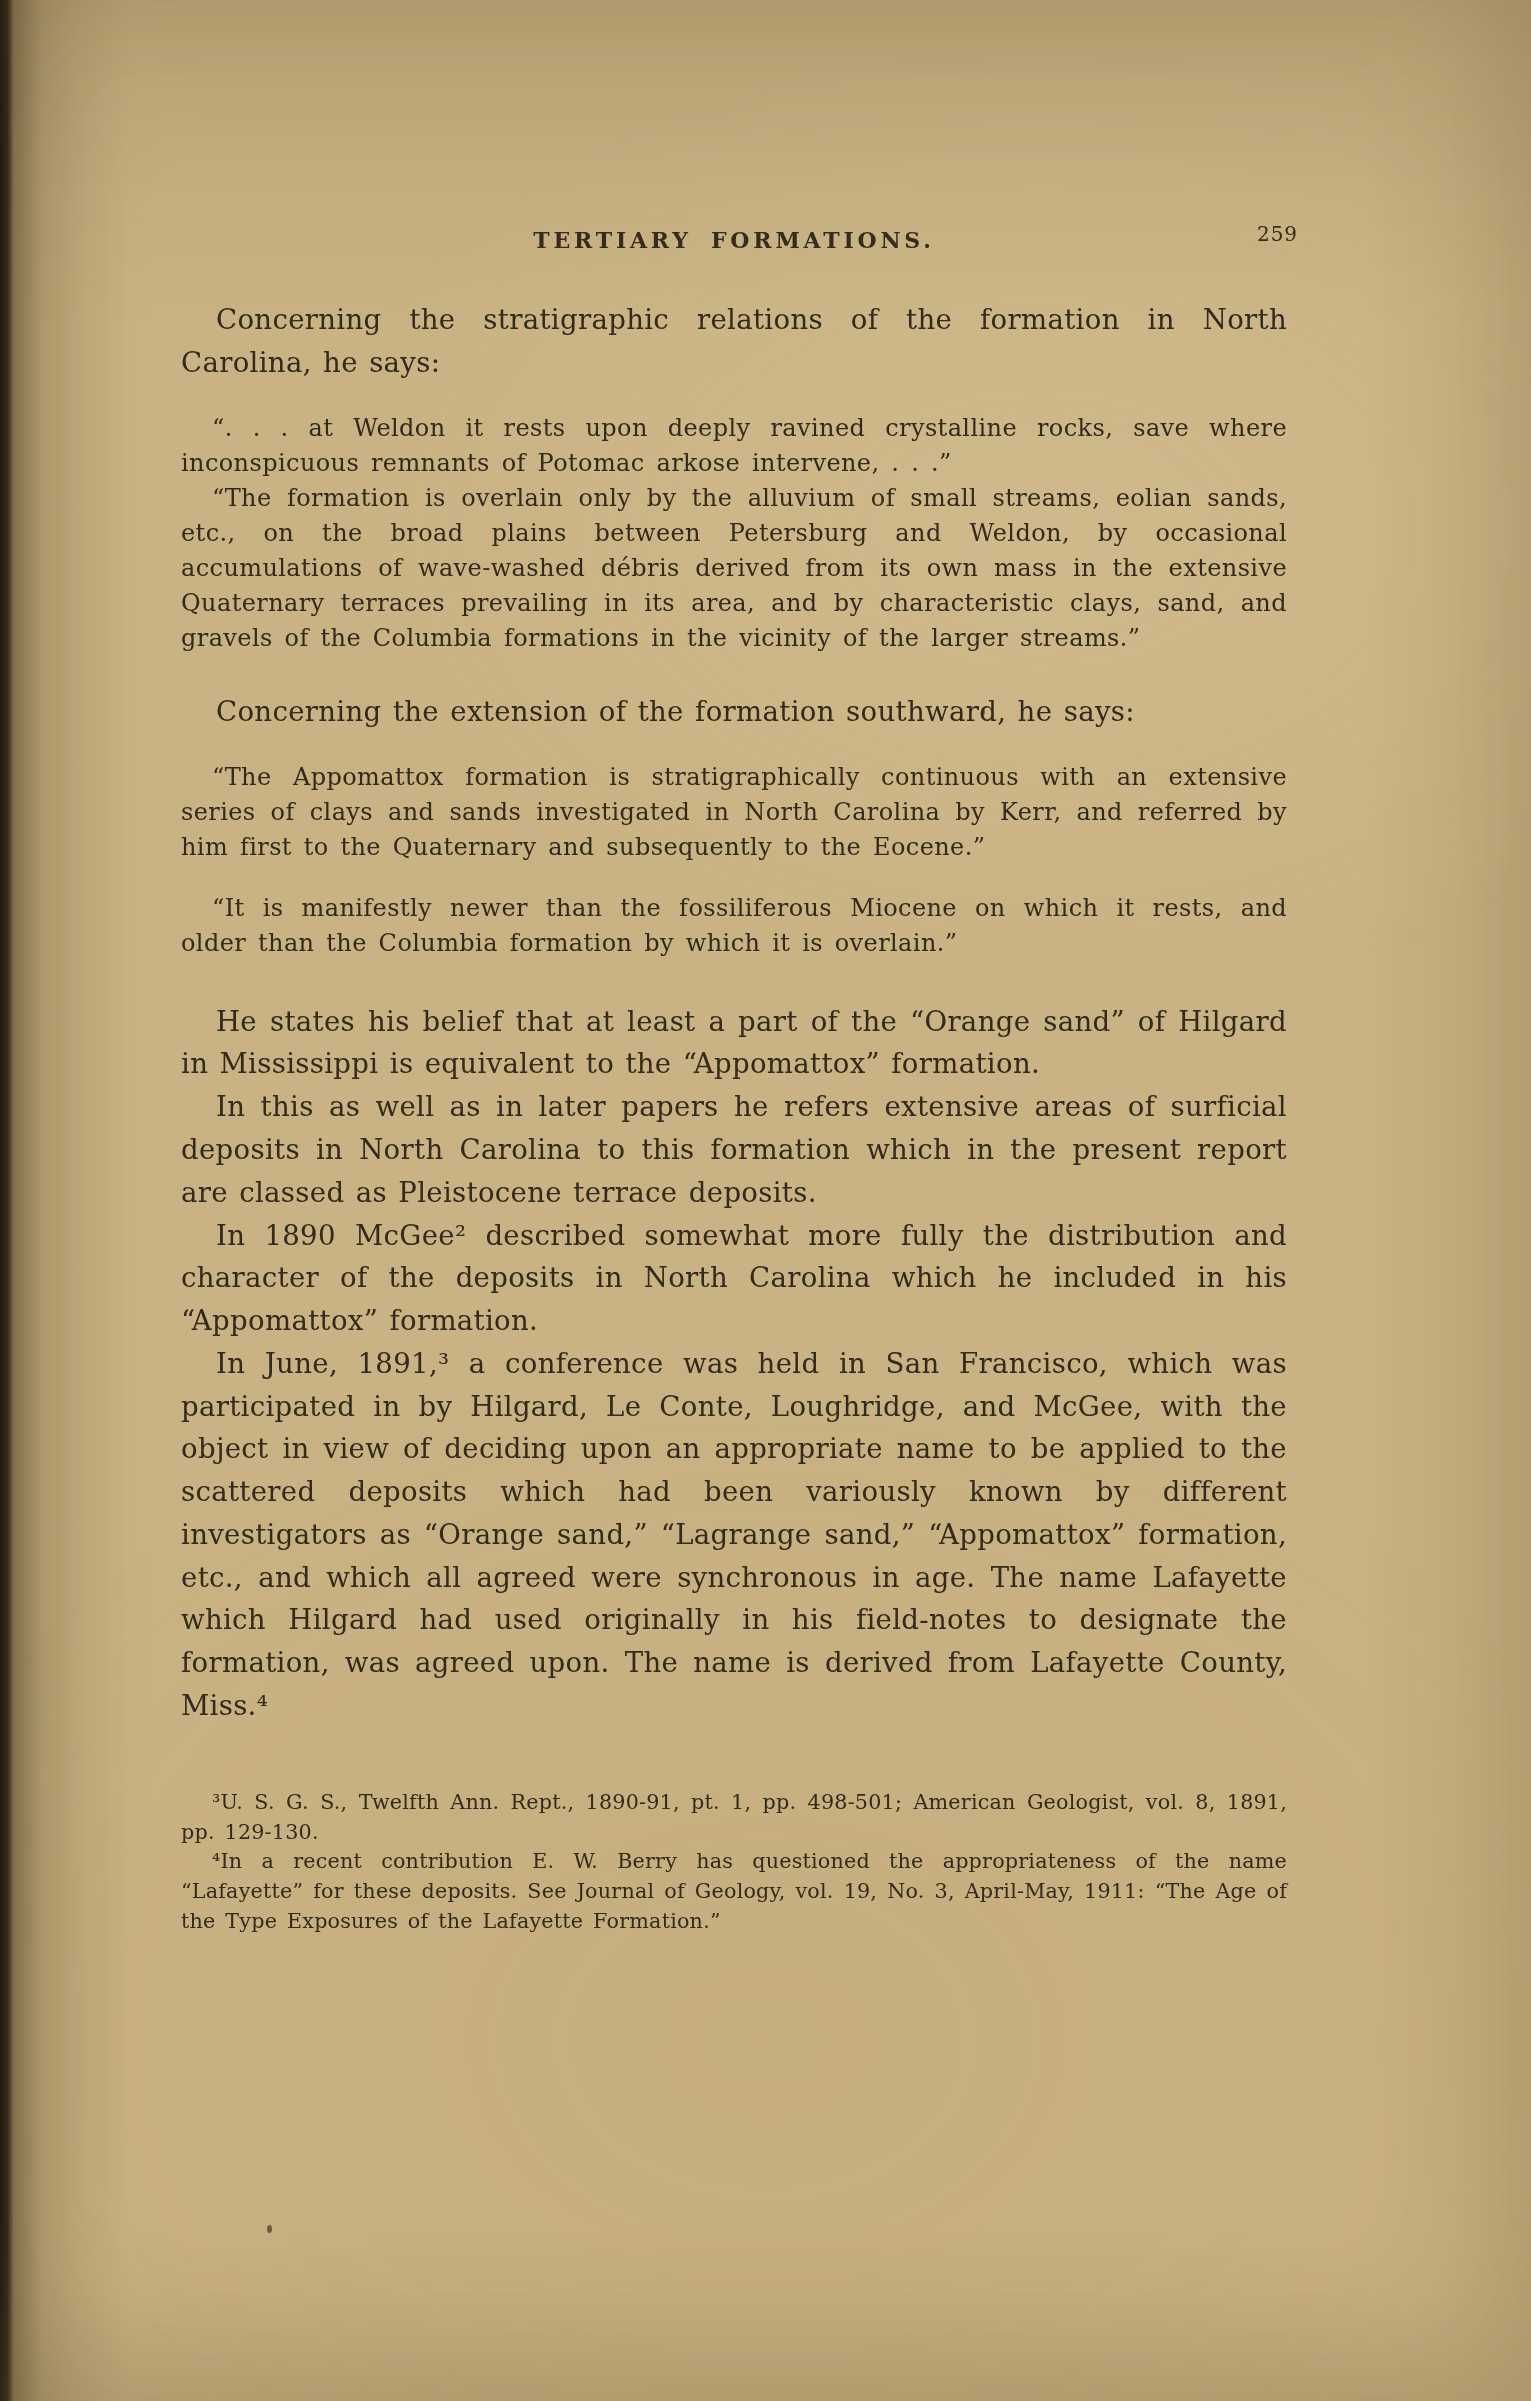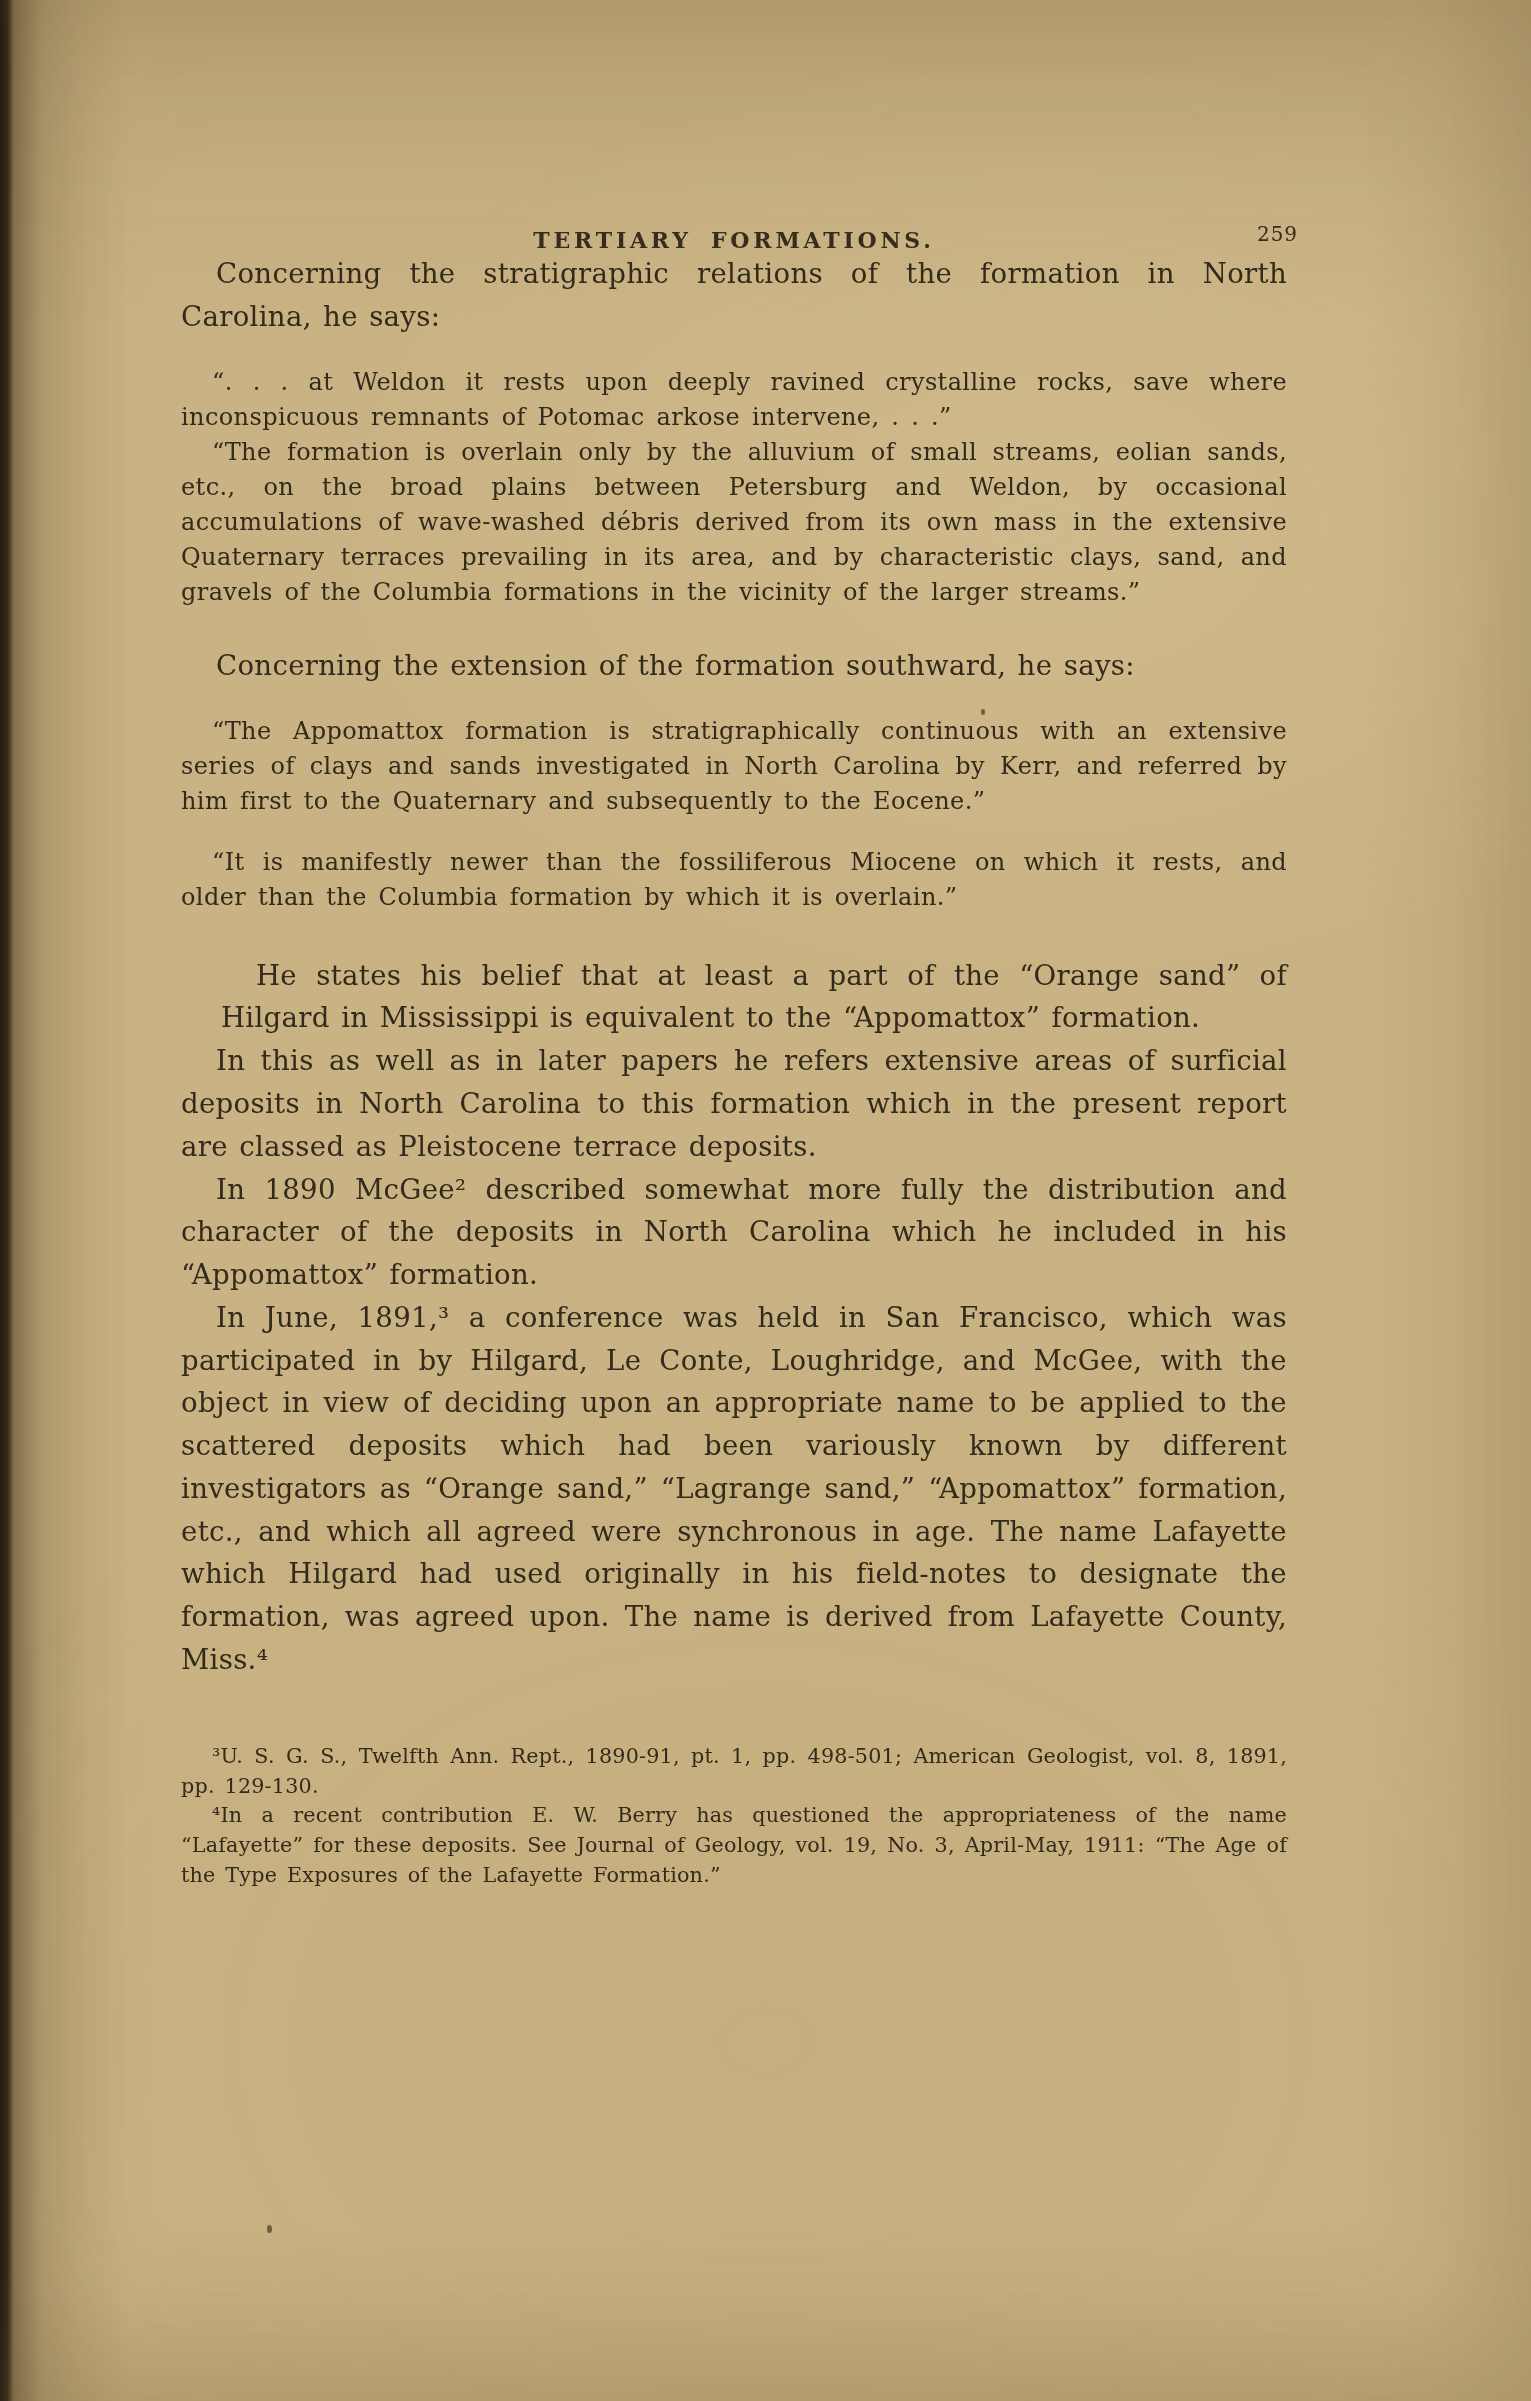--- a/index.html
+++ b/index.html
@@ -41,20 +41,21 @@
     pointer-events: none;
   }
   .page-inner {
     position: relative;
     box-sizing: border-box;
     padding: 227px 245px 0 181px; 
   }
   .running-head {
     position: relative;
     text-align: center;
+    margin-bottom: 46px;
   }
   .running-head .head-title {
     font-size: 22px;
     font-weight: bold;
     letter-spacing: 3.8px;
     word-spacing: 7.7px;
     color: #352c1b;
   }
   .running-head .page-num {
     position: absolute;
@@ -77,21 +78,21 @@
     font-size: 24px;
     line-height: 1.46;
     text-indent: 31px;
     text-align: justify;
     margin: 0;
     letter-spacing: 0.4px;
     word-spacing: 3.8px;
   }
   .mt-md { margin-top: 26px; }
   .mt-lg { margin-top: 35px; }
-  .mt-xl { margin-top: 40px; margin-left: 40px; }
+  .mt-xl { margin-top: 40px; }
   .footnotes {
     margin-top: 60px;
   }
   .footnote {
     font-size: 20.7px;
     line-height: 1.44;
     text-indent: 31px;
     text-align: justify;
     margin: 0;
     letter-spacing: 0.2px;

